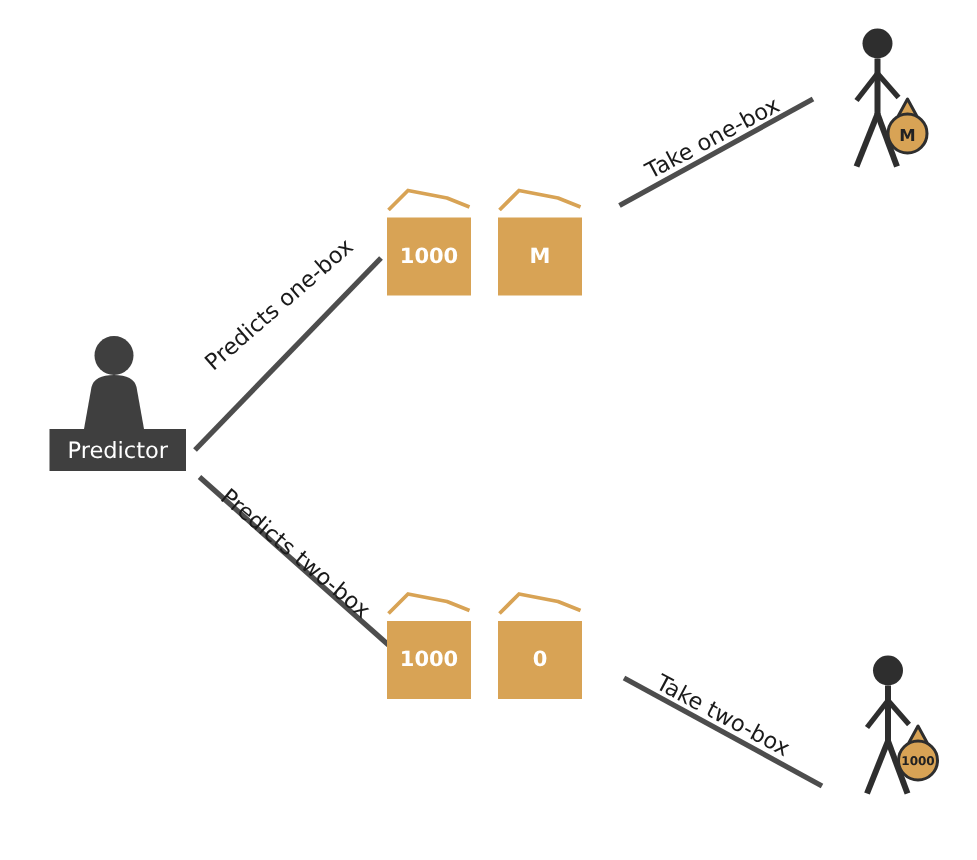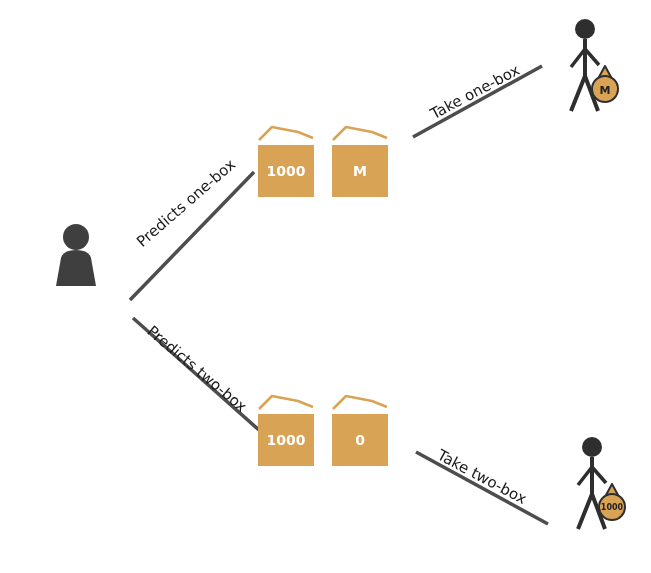--- a/index.html
+++ b/index.html
@@ -54,20 +54,23 @@
     <line class="line" x1="130" y1="300" x2="254" y2="172"></line>
     <line class="line" x1="133" y1="318" x2="259" y2="430"></line>
     <line class="line" x1="413" y1="137" x2="542" y2="66"></line>
     <line class="line" x1="416" y1="452" x2="548" y2="524"></line>
   </svg>
 
   <svg class="abs" style="left:28px;top:220px" width="100" height="66" viewBox="0 0 100 66">
     <circle class="predictor-shape" cx="48" cy="17" r="13"></circle>
     <path class="predictor-shape" d="M28 66 L33 38 Q35 30 48 30 Q61 30 63 38 L68 66 Z"></path>
   </svg>
+  <div class="predictor-label">
+    <span>Predictor</span>
+  </div>
 
   <div class="edge-label" style="left:106px;top:192px;width:160px;transform:rotate(-41deg);">Predicts one-box</div>
   <div class="edge-label" style="left:117px;top:358px;width:160px;transform:rotate(40deg);">Predicts two-box</div>
   <div class="edge-label" style="left:415px;top:81px;width:120px;transform:rotate(-28deg);">Take one-box</div>
   <div class="edge-label" style="left:422px;top:466px;width:120px;transform:rotate(28deg);">Take two-box</div>
 
   <div class="box" style="left:258px;top:125px;">
     <svg width="56" height="16" viewBox="0 0 56 16">
       <polyline class="flap" points="1,15 14,2 40,7 55,13"></polyline>
     </svg>

